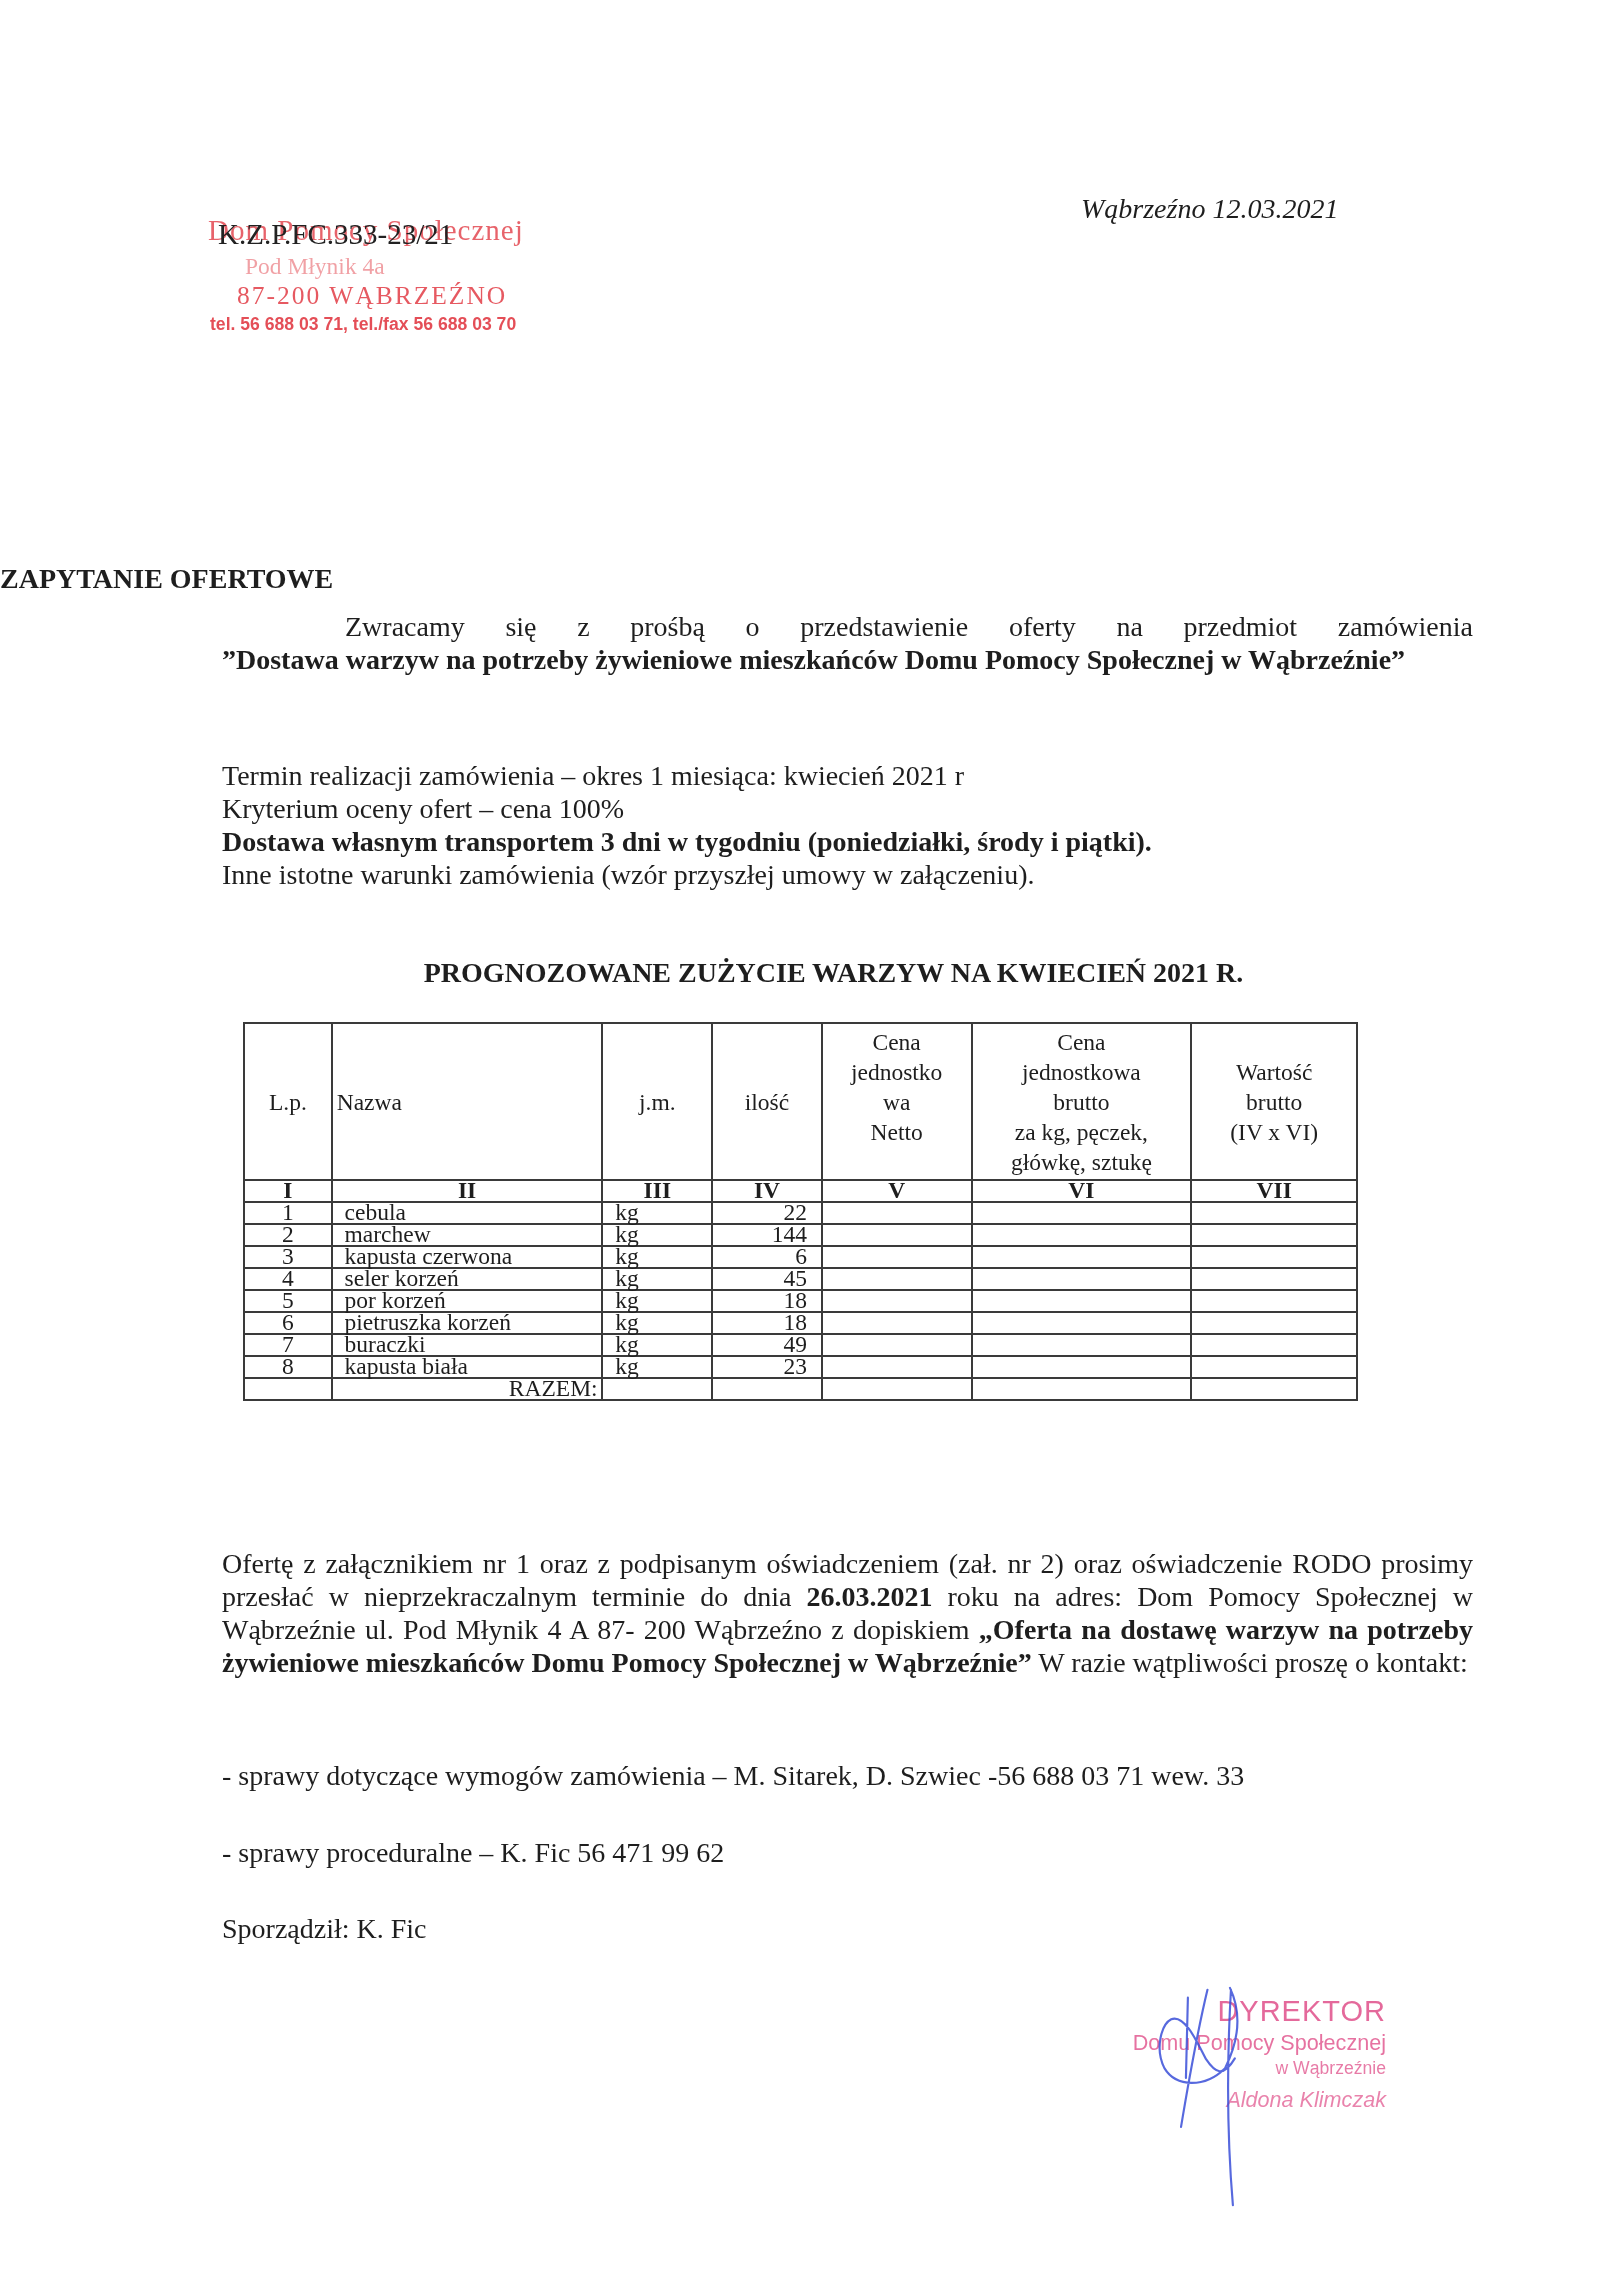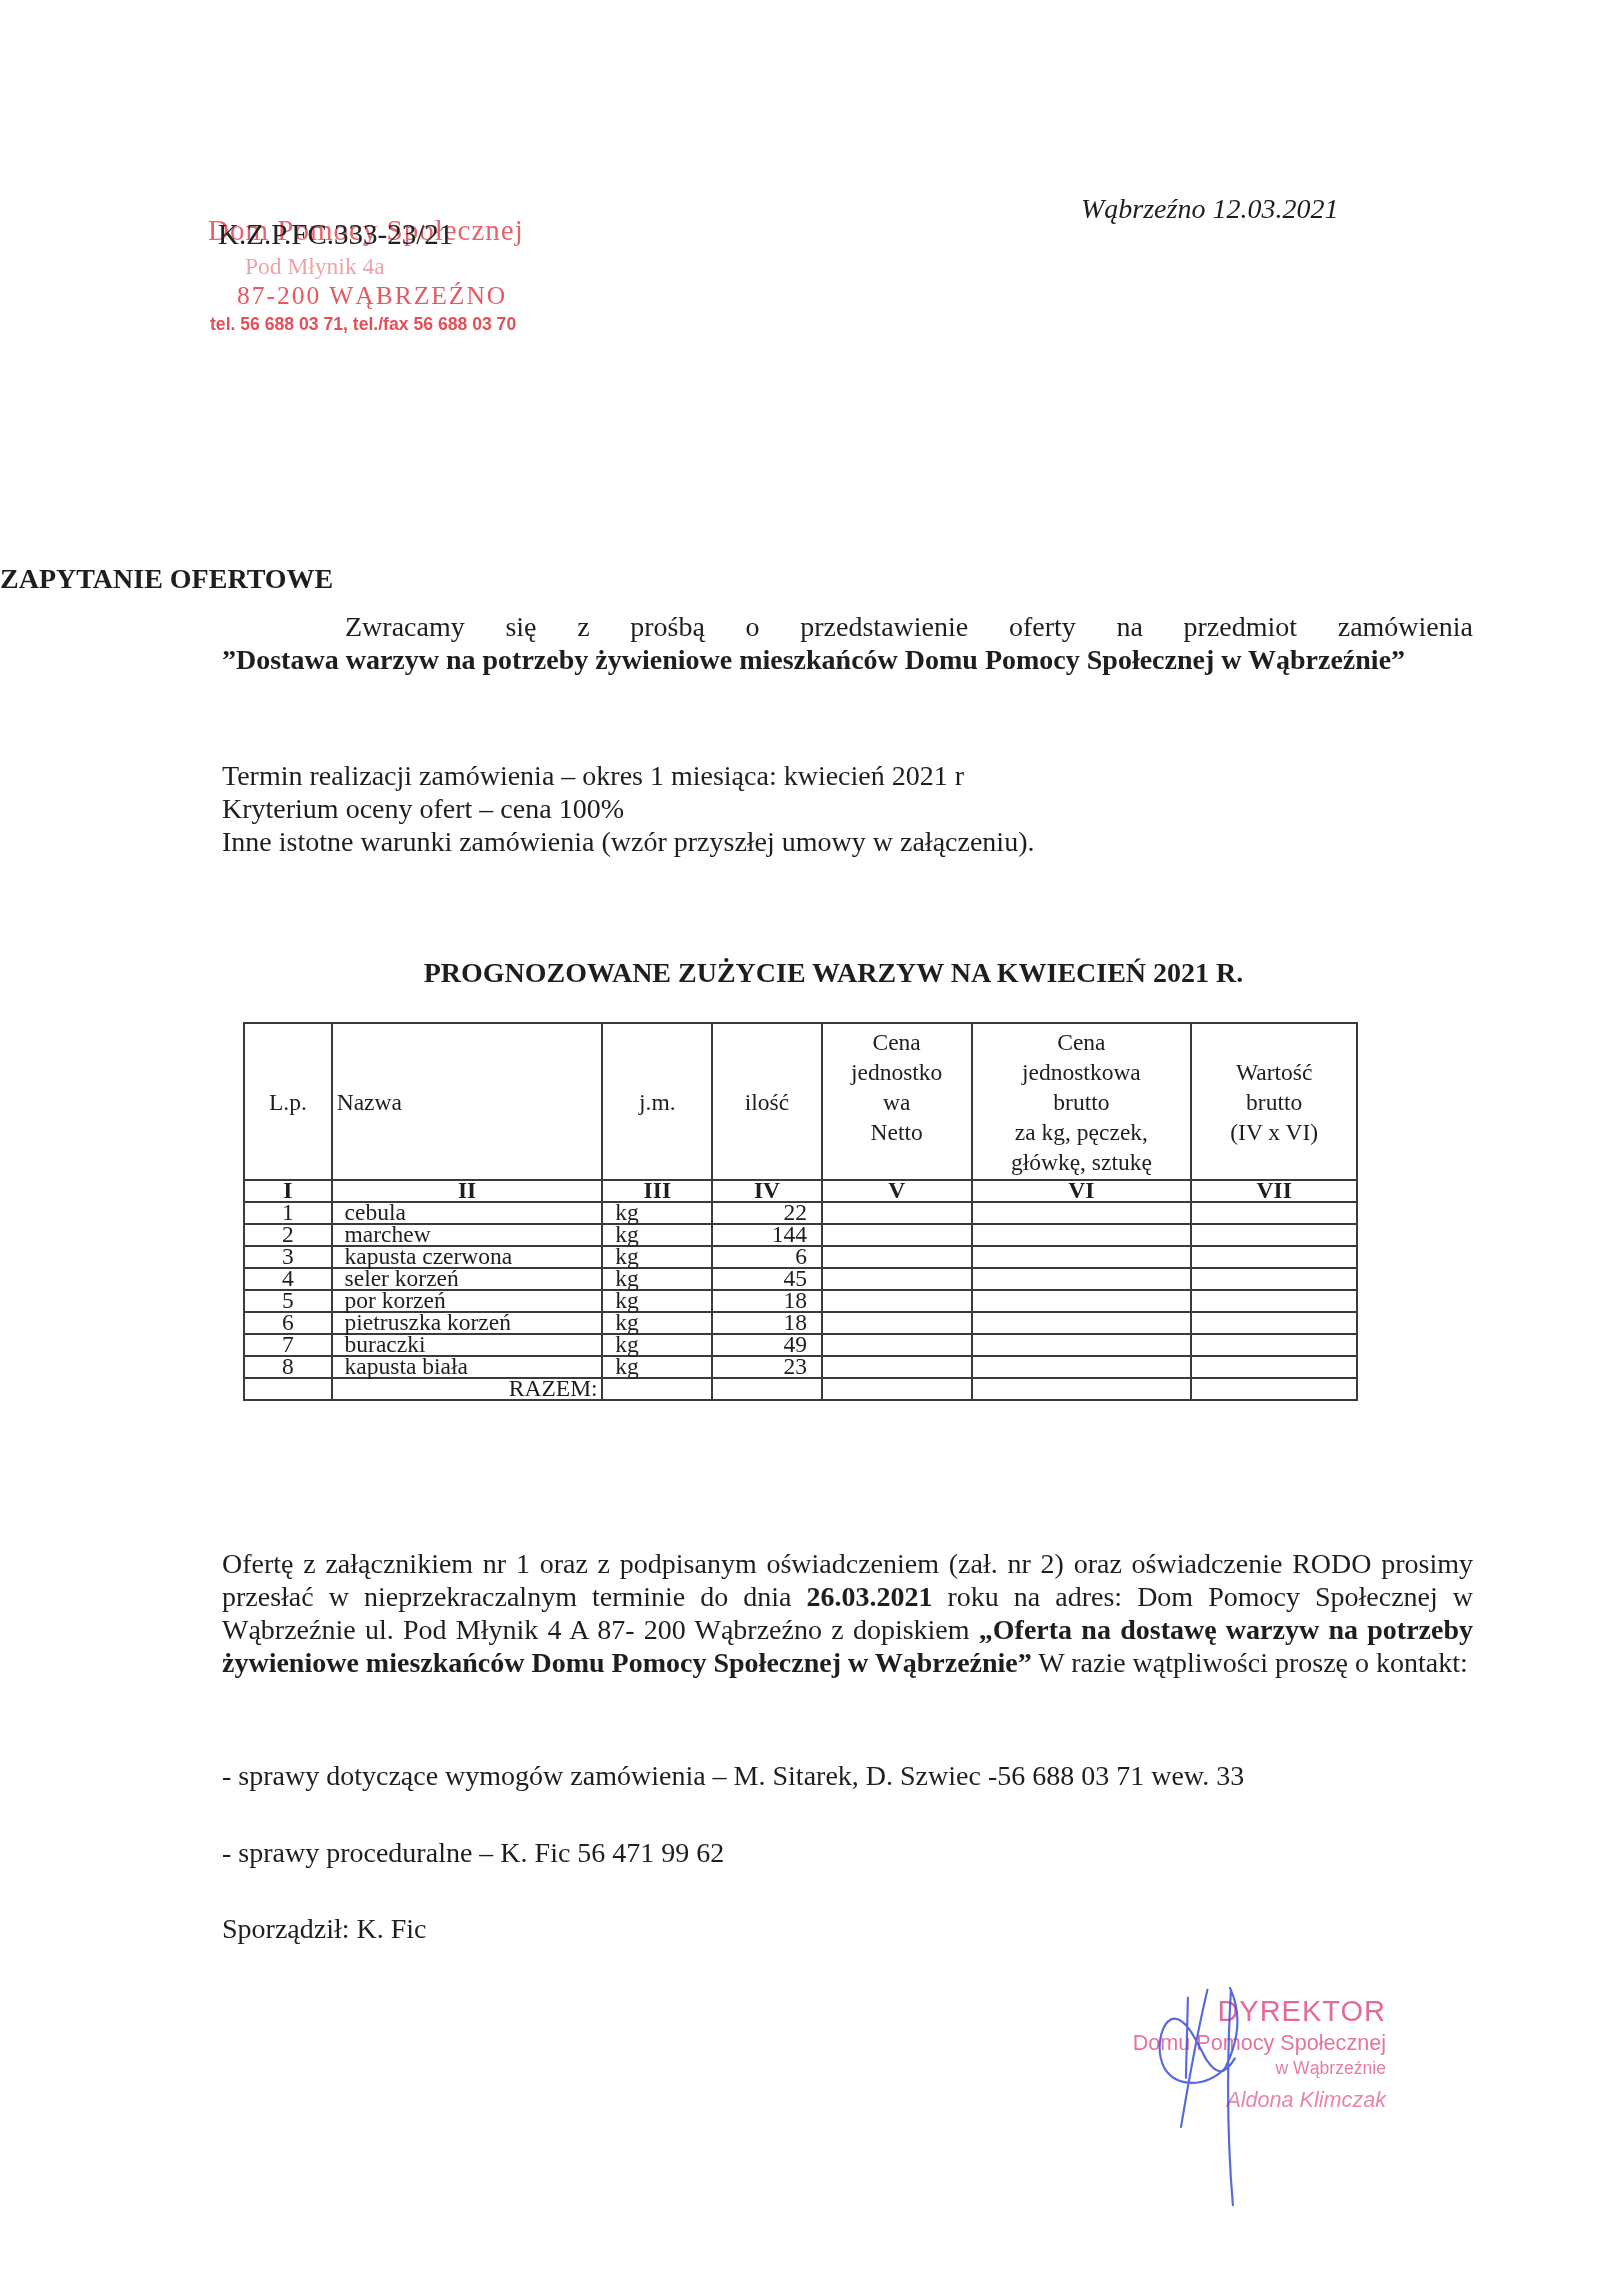--- a/index.html
+++ b/index.html
@@ -55,20 +55,21 @@
 <div class="title">ZAPYTANIE OFERTOWE</div>
 
 <div class="para" style="top:610px;">
   <p class="indent" style="text-align:justify; text-align-last:justify;">Zwracamy się z prośbą o przedstawienie oferty na przedmiot zamówienia</p>
   <p class="b">”Dostawa warzyw na potrzeby żywieniowe mieszkańców Domu Pomocy Społecznej w Wąbrzeźnie”</p>
 </div>
 
 <div class="lines">
   <div>Termin realizacji zamówienia – okres 1 miesiąca: kwiecień 2021 r</div>
   <div>Kryterium oceny ofert – cena 100%</div>
+  <div class="b">Dostawa własnym transportem 3 dni w tygodniu (poniedziałki, środy i piątki).</div>
   <div>Inne istotne warunki zamówienia (wzór przyszłej umowy w załączeniu).</div>
 </div>
 
 <div class="subtitle">PROGNOZOWANE ZUŻYCIE WARZYW NA KWIECIEŃ 2021 R.</div>
 
 <table class="grid">
   <tbody>
       <tr>
     <th class="c-lp">L.p.</th>
     <th class="c-name" style="text-align:left; padding-left:3.9px !important;">Nazwa</th>

